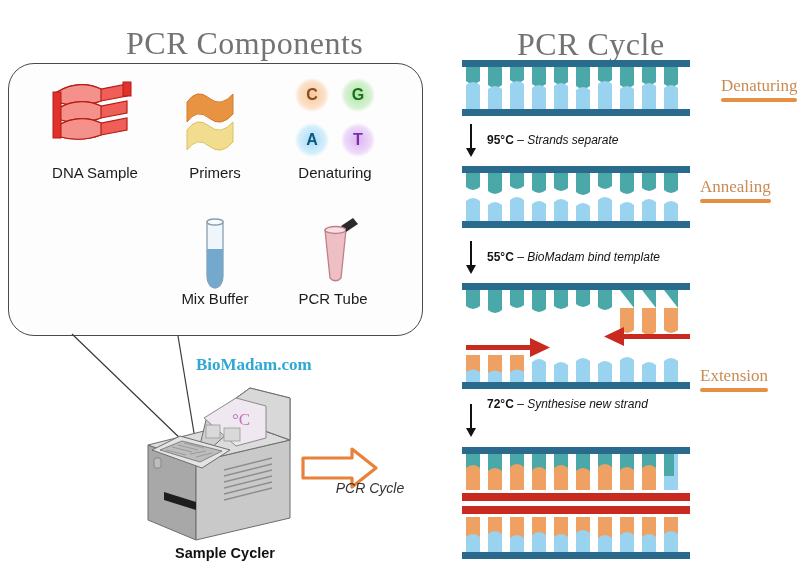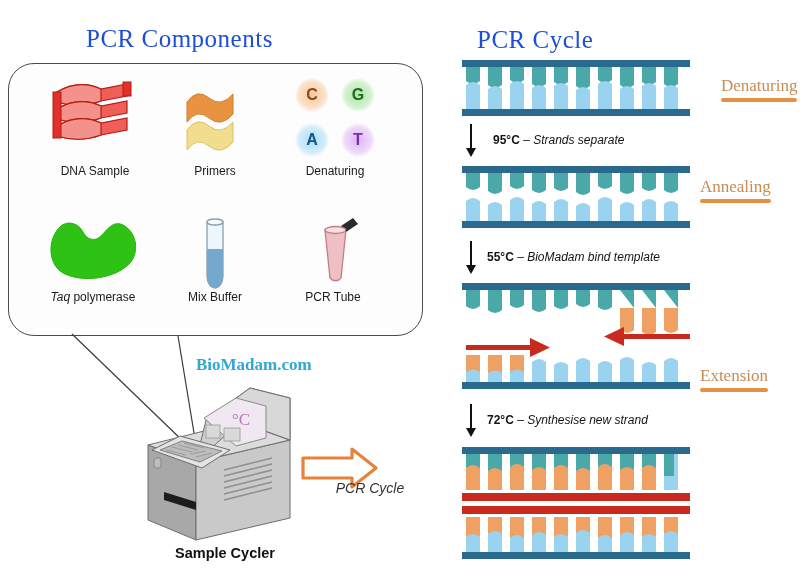--- a/index.html
+++ b/index.html
@@ -9,40 +9,41 @@
     font-family:"Liberation Sans", sans-serif;
     position:relative;
     overflow:hidden;
   }
   .stage{position:absolute;left:0;top:0;width:800px;height:577px;}
 
   
   .title{
     position:absolute;
     font-family:"Liberation Serif", serif;
-    color:#1d4ed8;
-    font-size:25px;
+    color:#737373;
+    font-size:32px;
     letter-spacing:.5px;
     white-space:nowrap;
+    margin-left:40px;
   }
   #title-components{left:86px;top:25px;}
   #title-cycle{left:477px;top:26px;}
 
   
   .panel{
     position:absolute;
     left:8px;top:63px;width:415px;height:273px;
     border:1.4px solid #4a4a4a;
     border-radius:26px;
     background:#fdfdfd;
     box-sizing:border-box;
   }
   .comp{position:absolute;width:130px;text-align:center;}
   .comp .lbl{
-    font-size:12px;color:#1b1b1b;white-space:nowrap;
+    font-size:15px;color:#1b1b1b;white-space:nowrap;
   }
   .comp .art{height:92px;position:relative;}
   #comp-dna{left:30px;top:72px;}
   #comp-primers{left:150px;top:72px;}
   #comp-nucleotides{left:270px;top:72px;}
   #comp-taq{left:28px;top:212px;}
   #comp-buffer{left:150px;top:212px;}
   #comp-tube{left:268px;top:212px;}
   .comp-low .art{height:78px;}
   .it{font-style:italic;}
@@ -143,29 +144,20 @@
       <div class="nts">
         <div class="nt nt-c">C</div>
         <div class="nt nt-g">G</div>
         <div class="nt nt-a">A</div>
         <div class="nt nt-t">T</div>
       </div>
     </div>
     <div class="lbl">Denaturing</div>
   </div>
 
-  <div class="comp comp-low" id="comp-taq">
-    <div class="art">
-      <svg class="helix" width="96" height="66" viewBox="0 0 96 66">
-        <path d="M16 10 C2 22 2 50 20 58 C40 67 70 62 84 48 C95 37 92 16 78 9
-                 C68 4 62 14 56 20 C50 26 42 24 38 16 C34 8 24 4 16 10 Z" fill="#2ec314" stroke="#29b011" stroke-width="1"></path>
-      </svg>
-    </div>
-    <div class="lbl"><span class="it">Taq</span><span> polymerase</span></div>
-  </div>
 
   <div class="comp comp-low" id="comp-buffer">
     <div class="art">
       <svg class="helix" width="46" height="84" viewBox="0 0 46 84">
         <path d="M15 6 L15 60 A8 12 0 0 0 31 60 L31 6 Z" fill="#eef6fb" stroke="#8a9fae" stroke-width="1.3"></path>
         <path d="M15 33 L15 60 A8 12 0 0 0 31 60 L31 33 Z" fill="#74a9cd"></path>
         <ellipse cx="23" cy="6" rx="8" ry="3" fill="#f7fbfd" stroke="#8a9fae" stroke-width="1.3"></ellipse>
       </svg>
     </div>
     <div class="lbl">Mix Buffer</div>
@@ -261,21 +253,21 @@
           <path d="M158 49 h14 v-20 q-7 -6 -14 0 Z"></path>
         <path d="M180 49 h14 v-23 q-7 -6 -14 0 Z"></path>
           <path d="M202 49 h14 v-21 q-7 -6 -14 0 Z"></path>
       </g>
     </g>
   </svg>
   <div class="stage-label" style="left:697px;top:76px;margin-left:24px;">
     <span>Denaturing</span><span class="u"></span>
   </div>
 
-  <div class="step" style="left:487px;top:133px;margin-left:6px;">
+  <div class="step" style="left:487px;top:133px;">
     <b>95°C</b><span> – </span><i>Strands separate</i>
   </div>
   <svg style="position:absolute;left:465px;top:124px;" width="14" height="34">
     <path d="M6 0 L6 26" stroke="#111" stroke-width="2"></path>
       <polygon points="6,33 1,24 11,24" fill="#111"></polygon>
   </svg>
 
   <svg class="dna-block" style="top:166px;" width="228" height="62" viewBox="0 0 228 62">
     <rect x="0" y="0" width="228" height="7" fill="#2a6a8c"></rect>
     <rect x="0" y="55" width="228" height="7" fill="#2a6a8c"></rect>
@@ -366,21 +358,21 @@
         <path d="M136 99 h14 v-18 q-7 -6 -14 0 Z"></path>
       <path d="M158 99 h14 v-22 q-7 -6 -14 0 Z"></path>
         <path d="M180 99 h14 v-17 q-7 -6 -14 0 Z"></path>
       <path d="M202 99 h14 v-21 q-7 -6 -14 0 Z"></path>
     </g>
   </svg>
   <div class="stage-label" style="left:700px;top:366px;">
     <span>Extension</span><span class="u"></span>
   </div>
 
-  <div class="step" style="left:487px;top:413px;">
+  <div class="step" style="left:487px;top:397px;">
     <b>72°C</b><span> – </span><i>Synthesise new strand</i>
   </div>
   <svg style="position:absolute;left:465px;top:404px;" width="14" height="34">
     <path d="M6 0 L6 26" stroke="#111" stroke-width="2"></path>
       <polygon points="6,33 1,24 11,24" fill="#111"></polygon>
   </svg>
 
   <svg class="dna-block" style="top:447px;" width="228" height="112" viewBox="0 0 228 112">
     <rect x="0" y="0" width="228" height="7" fill="#2a6a8c"></rect>
     <rect x="0" y="105" width="228" height="7" fill="#2a6a8c"></rect>

